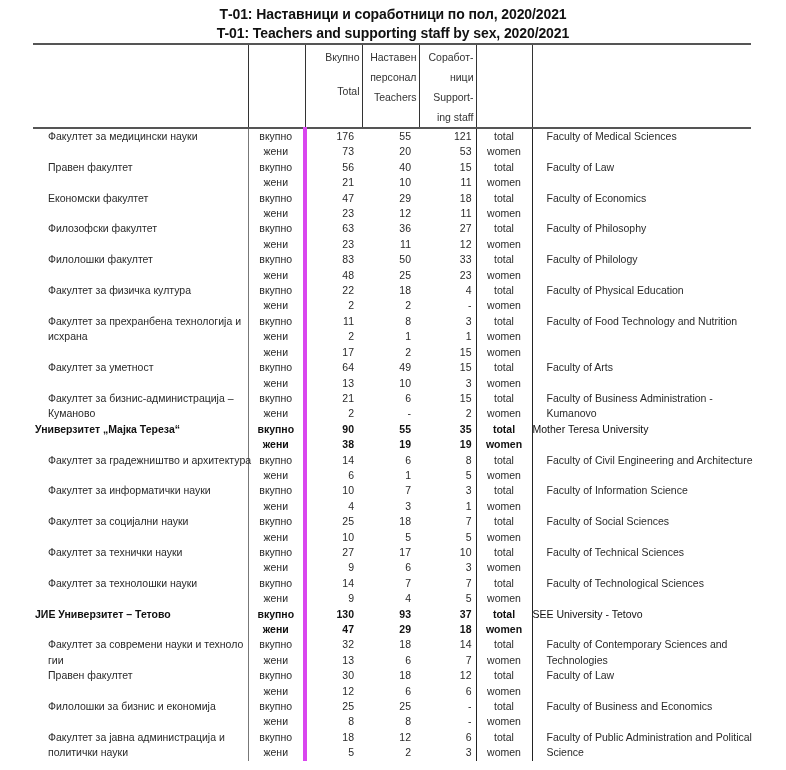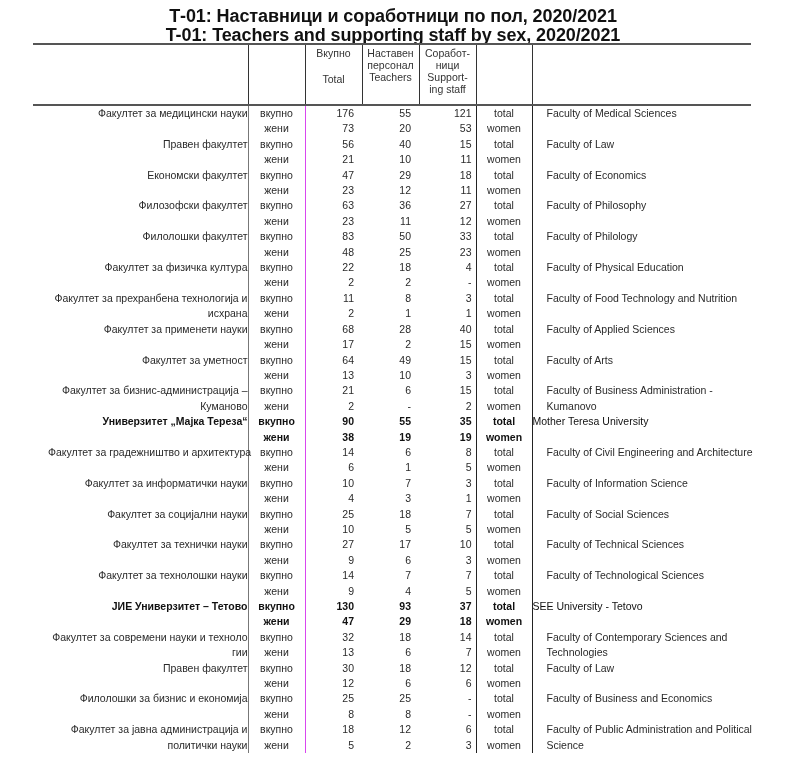--- a/index.html
+++ b/index.html
@@ -3,21 +3,21 @@
 <meta charset="utf-8">
 <style>
   html, body { margin: 0; padding: 0; background: #ffffff; }
   body {
     width: 786px; height: 770px; overflow: hidden; position: relative;
     font-family: "Liberation Sans", "DejaVu Sans", sans-serif;
     color: #1a1a1a;
   }
   .title {
     position: absolute; left: 0; width: 786px; text-align: center;
-    font-weight: bold; font-size: 18px; color: #111;
+    font-weight: bold; font-size: 14px; color: #111;
     letter-spacing: -0.1px;
   }
   #title-mk { top: 6px; }
   #title-en { top: 25px; }
 
   table.stat {
     position: absolute; left: 33px; top: 43px;
     width: 718px;
     border-collapse: collapse;
     table-layout: fixed;
@@ -27,37 +27,37 @@
   table.stat col.c-name { width: 215px; }
   table.stat col.c-sex { width: 57px; }
   table.stat col.c-tot { width: 57px; }
   table.stat col.c-tea { width: 57px; }
   table.stat col.c-sup { width: 57px; }
   table.stat col.c-en-sex { width: 56px; }
   table.stat col.c-en-name { width: 219px; }
 
   thead tr { border-top: 2px solid #555; border-bottom: 2px solid #555; }
   thead th {
-    font-weight: normal; vertical-align: top; text-align: center;
-    height: 57px; padding: 2px 2px 0 2px; line-height: 12px;
+    font-weight: normal; vertical-align: top; text-align: right;
+    height: 57px; padding: 2px 2px 0 2px; line-height: 20px;
     border-left: 1px solid #333;
     font-size: 10.5px; color: #333;
   }
   thead th.h-name { border-left: none; }
   thead th .gap { display: block; height: 14px; }
 
   tbody td {
     height: 15.4px; padding: 0; line-height: 15.4px;
     white-space: nowrap; overflow: visible;
   }
-  td.name { padding-left: 15px; text-align: right; }
+  td.name { padding-left: 15px; }
   td.name.uni { padding-left: 2px; font-weight: bold; color: #111; }
   td.sex { text-align: center; border-left: 1px solid #777; }
   td.num { text-align: right; padding-right: 0; }
-  td.tot { border-left: 1px solid #d946ef; padding-right: 8px !important; }
+  td.tot { border-left: 4px solid #d946ef; padding-right: 8px !important; }
   td.tea { padding-right: 8px !important; text-align: right; }
   td.sup { padding-right: 4px !important; }
   td.ensex { text-align: center; border-left: 1px solid #222; }
   td.enname { border-left: 1px solid #222; padding-left: 14px; }
   td.enname.uni { padding-left: 0; font-weight: normal; color: #111; margin-left: 41px; }
   tr.bold td.sex, tr.bold td.num, tr.bold td.ensex { font-weight: bold; color: #111; }
 </style>
 </head>
 <body>
 
@@ -219,29 +219,20 @@
       <tr>
         <td class="name"><span>исхрана</span></td>
         <td class="sex">жени</td>
         <td class="num tot">2</td>
         <td class="num tea">1</td>
         <td class="num sup">1</td>
         <td class="ensex">women</td>
         <td class="enname"></td>
       </tr>
       <tr>
-        <td class="name"><span>Факултет за применети науки</span></td>
-        <td class="sex">вкупно</td>
-        <td class="num tot">68</td>
-        <td class="num tea">28</td>
-        <td class="num sup">40</td>
-        <td class="ensex">total</td>
-        <td class="enname"><span>Faculty of Applied Sciences</span></td>
-      </tr>
-      <tr>
         <td class="name"></td>
         <td class="sex">жени</td>
         <td class="num tot">17</td>
         <td class="num tea">2</td>
         <td class="num sup">15</td>
         <td class="ensex">women</td>
         <td class="enname"></td>
       </tr>
       <tr>
         <td class="name"><span>Факултет за уметност</span></td>

